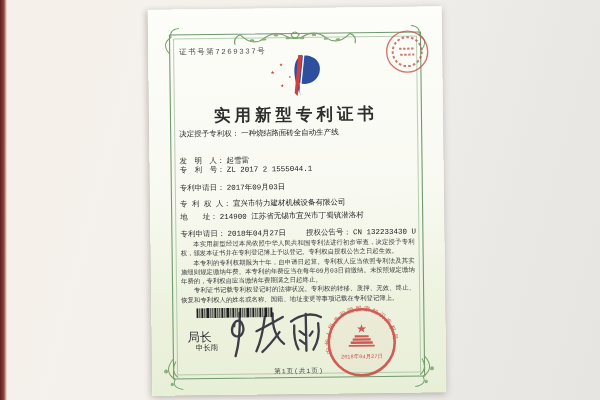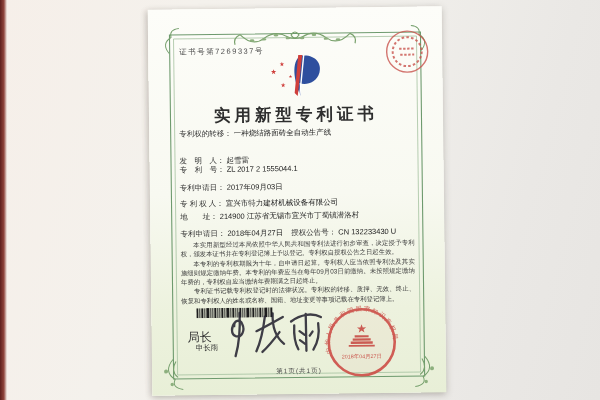--- a/index.html
+++ b/index.html
@@ -1,35 +1,35 @@
 <!DOCTYPE html>
 <html><head>
 <meta charset="utf-8">
 <style>
   html,body{margin:0;padding:0;}
   .stage{position:relative;width:600px;height:400px;overflow:hidden;
     background:linear-gradient(105deg,#f6efe9 0%,#f4f1ec 28%,#f1efeb 55%,#eae8e5 82%,#e7e5e2 100%);
-    font-family:Liberation Sans, sans-serif;}
+    font-family:Liberation Mono, monospace;}
   .spine{position:absolute;left:0;top:0;bottom:0;width:7px;
     background:linear-gradient(90deg,#5e1f1d 0%,#8f443c 55%,rgba(143,68,60,0) 100%);}
   .paper{position:absolute;left:150px;top:8px;width:294px;height:386px;
     background:linear-gradient(180deg,#fdfdf9 0%,#f8f9f1 48%,#edf2de 78%,#e8efd7 100%);
     transform:rotate(-0.7deg);transform-origin:50% 50%;
     box-shadow:0 2px 7px rgba(70,65,55,.28),-3px 1px 5px rgba(120,110,100,.12);}
   .frame-svg{position:absolute;left:0;top:0;}
   .certno{position:absolute;left:31px;top:38px;font-size:7.5px;letter-spacing:1.5px;color:#4d4d4d;white-space:nowrap;}
   .logo{position:absolute;left:119px;top:42px;}
   .title{position:absolute;left:0;right:0;top:96px;text-align:center;font-size:16.5px;
     font-weight:bold;letter-spacing:4px;color:#2e2e2e;white-space:nowrap;}
   .smallseal{position:absolute;left:234px;top:20px;opacity:.78;}
   .fields{position:absolute;left:30px;top:118px;right:22px;height:115px;}
   .frow{position:absolute;left:0;font-size:7.5px;color:#333;white-space:nowrap;}
   .f1{top:2px}.f2{top:29px}.f3{top:38px}.f4{top:56px}.f5{top:72px}.f6{top:85px}.f7{top:102px}
   .fvalue{margin-left:2px;color:#222;}
-  .gap{margin-left:8px;}
+  .gap{margin-left:20px;}
   .paras{position:absolute;left:30px;right:30px;top:231px;font-size:6.4px;line-height:9.3px;
     text-align:justify;color:#3e3e3e;}
   .paras p{margin:0;text-indent:2em;}
   .barcode{position:absolute;left:45px;top:299px;}
   .dlabel{position:absolute;left:36px;top:320px;font-size:12px;color:#333;}
   .dname{position:absolute;left:36px;top:334px;font-size:7.5px;color:#333;margin-left:8px;}
   .sig{position:absolute;left:74px;top:300px;transform:rotate(-2deg);}
   .bigseal{position:absolute;left:170px;top:295px;opacity:.86;}
   .pfooter{position:absolute;left:0;right:0;top:359px;text-align:center;font-size:6.5px;
     letter-spacing:1px;color:#4a4a4a;}
@@ -92,21 +92,21 @@
     <svg class="smallseal" width="50" height="50" viewBox="0 0 50 50">
       <circle cx="25" cy="25" r="20.5" fill="none" stroke="#c8504a" stroke-width="1.4"></circle>
       <circle cx="25" cy="25" r="14.5" fill="none" stroke="#c8504a" stroke-width="2" stroke-dasharray="2.6 2.2"></circle>
       <path d="M17,22 h16 M18,28 h14" stroke="#c8504a" stroke-width="2" stroke-dasharray="2.4 1.6"></path>
     </svg>
 
     <div class="title">实用新型专利证书</div>
 
     <div class="fields">
       <div class="frow f1">
-        <span>专利权的转移：</span><span class="fvalue">一种烧结路面砖全自动生产线</span>
+        <span>决定授予专利权：</span><span class="fvalue">一种烧结路面砖全自动生产线</span>
       </div>
       <div class="frow f2">
         <span>发　明　人：</span><span class="fvalue">起雪雷</span>
       </div>
       <div class="frow f3">
         <span>专　利　号：</span><span class="fvalue">ZL 2017 2 1555044.1</span>
       </div>
       <div class="frow f4">
         <span>专利申请日：</span><span class="fvalue">2017年09月03日</span>
       </div>

